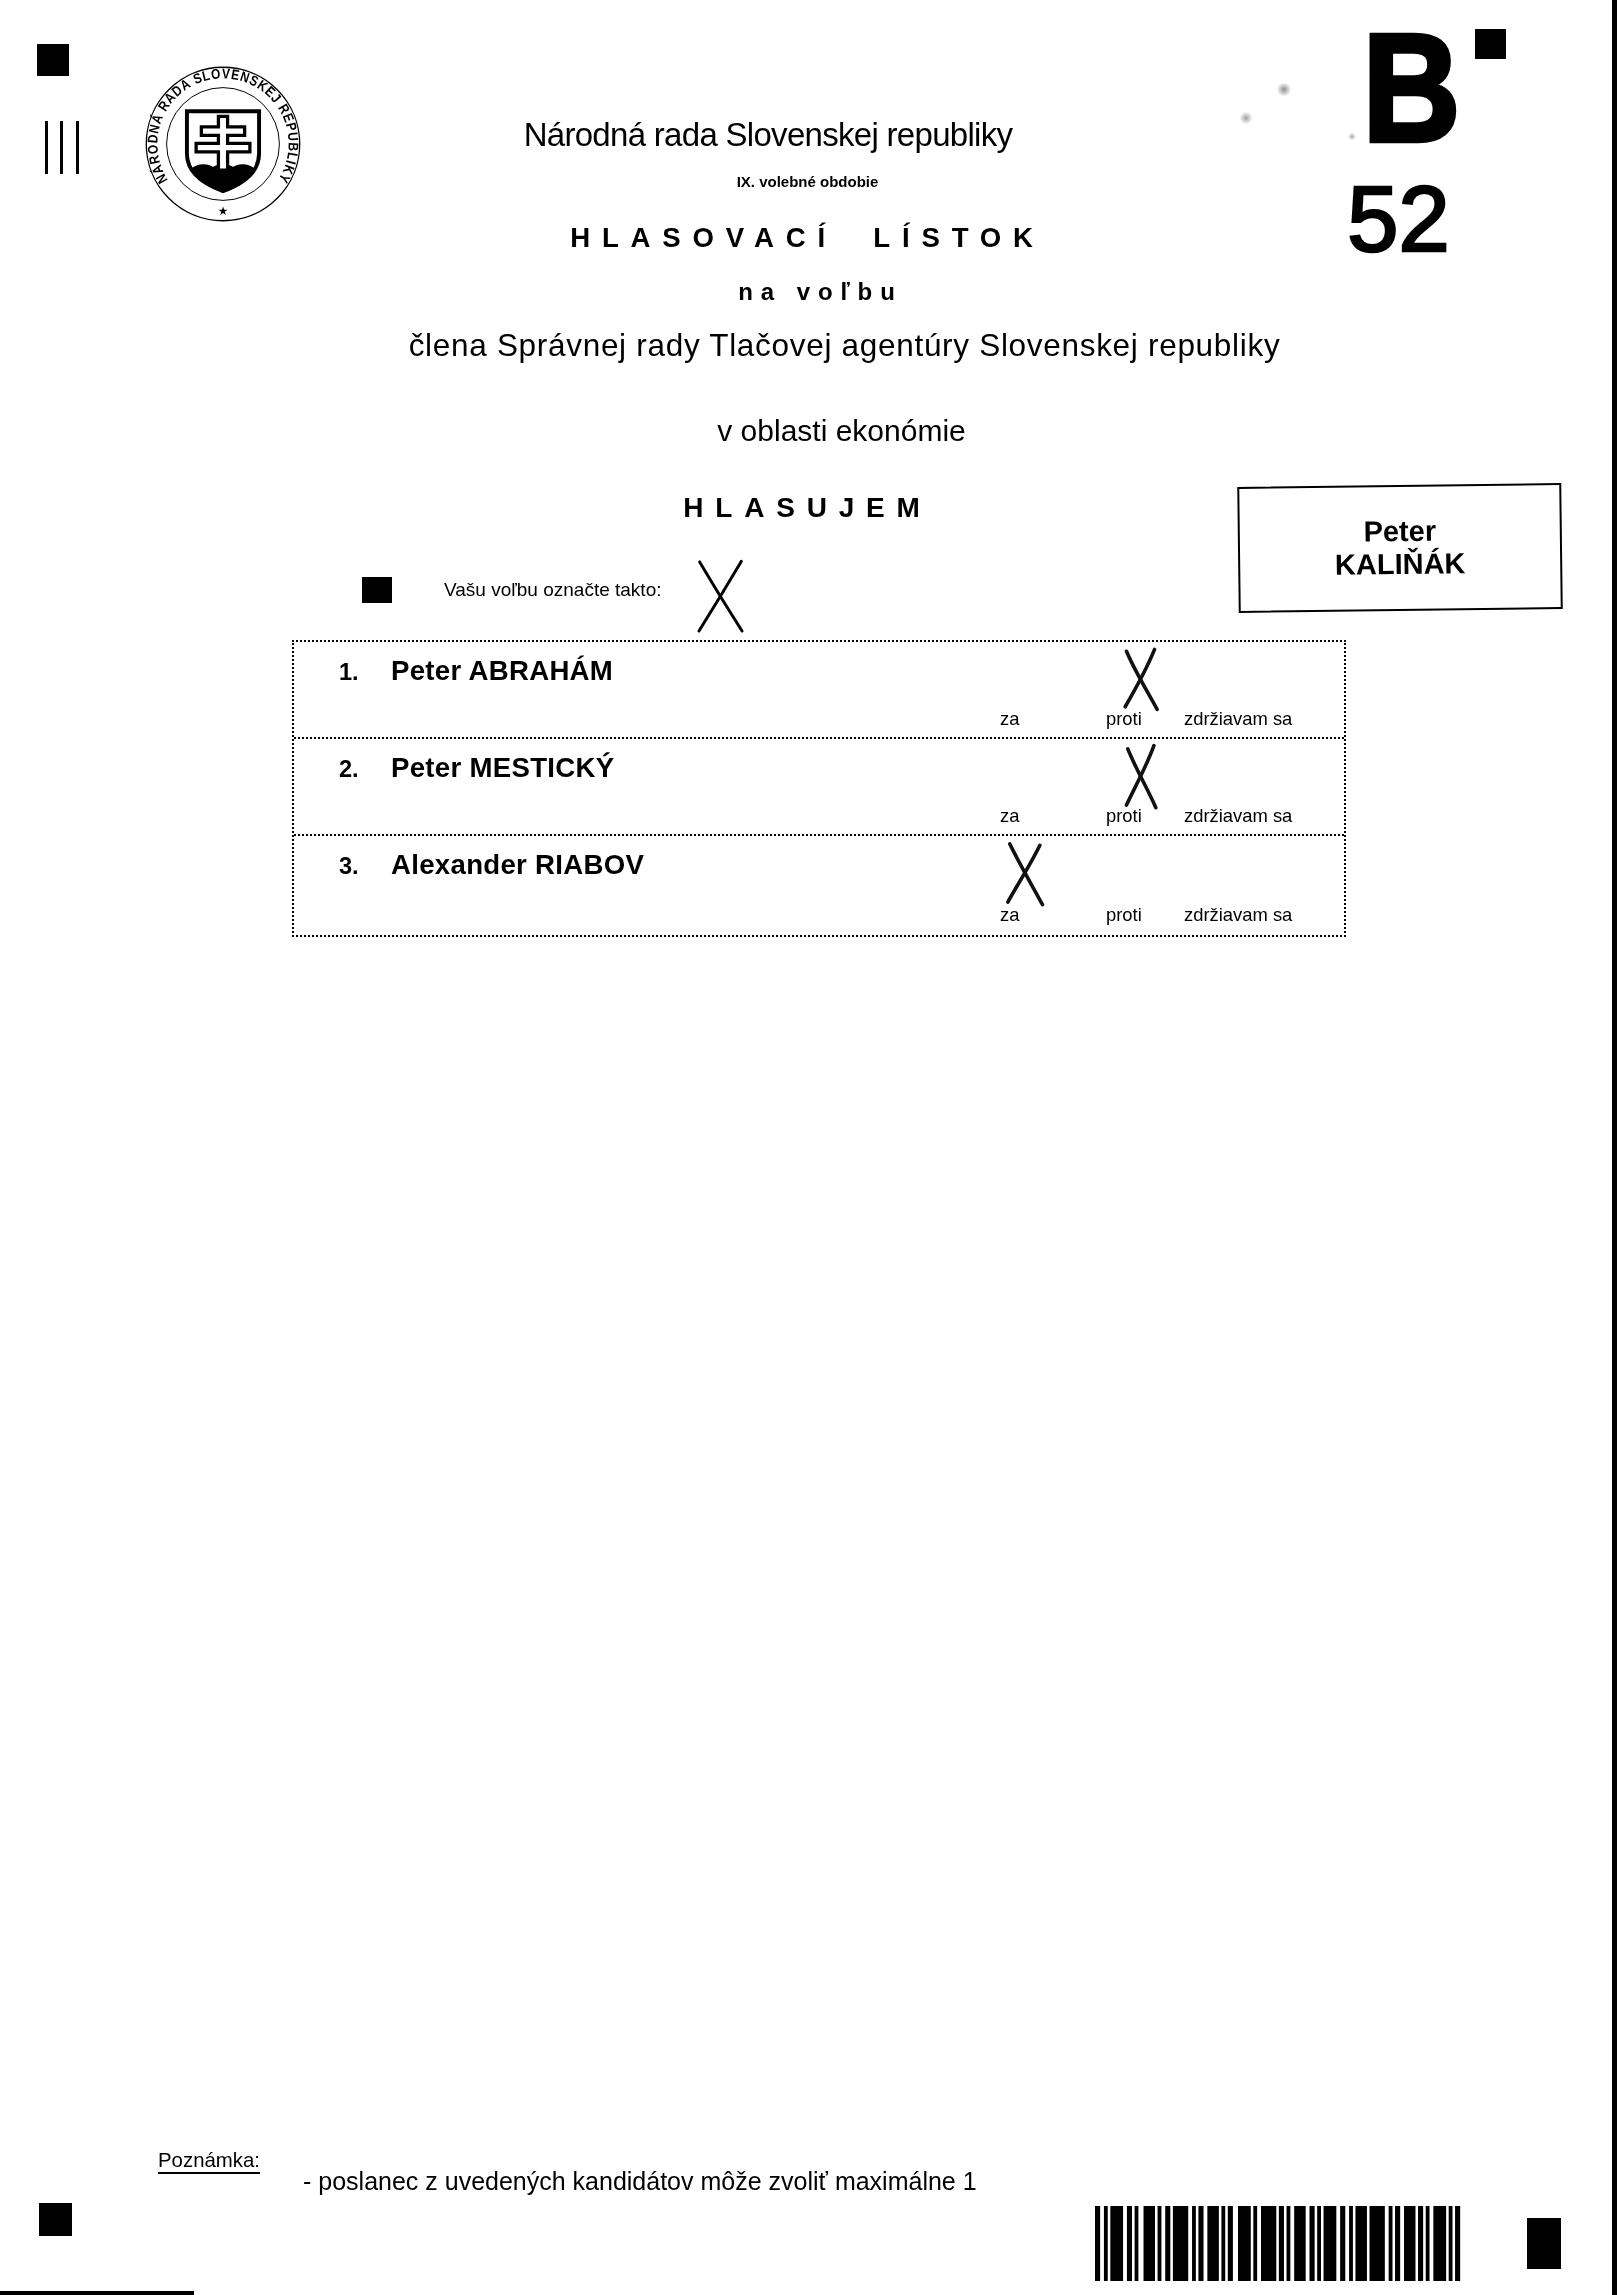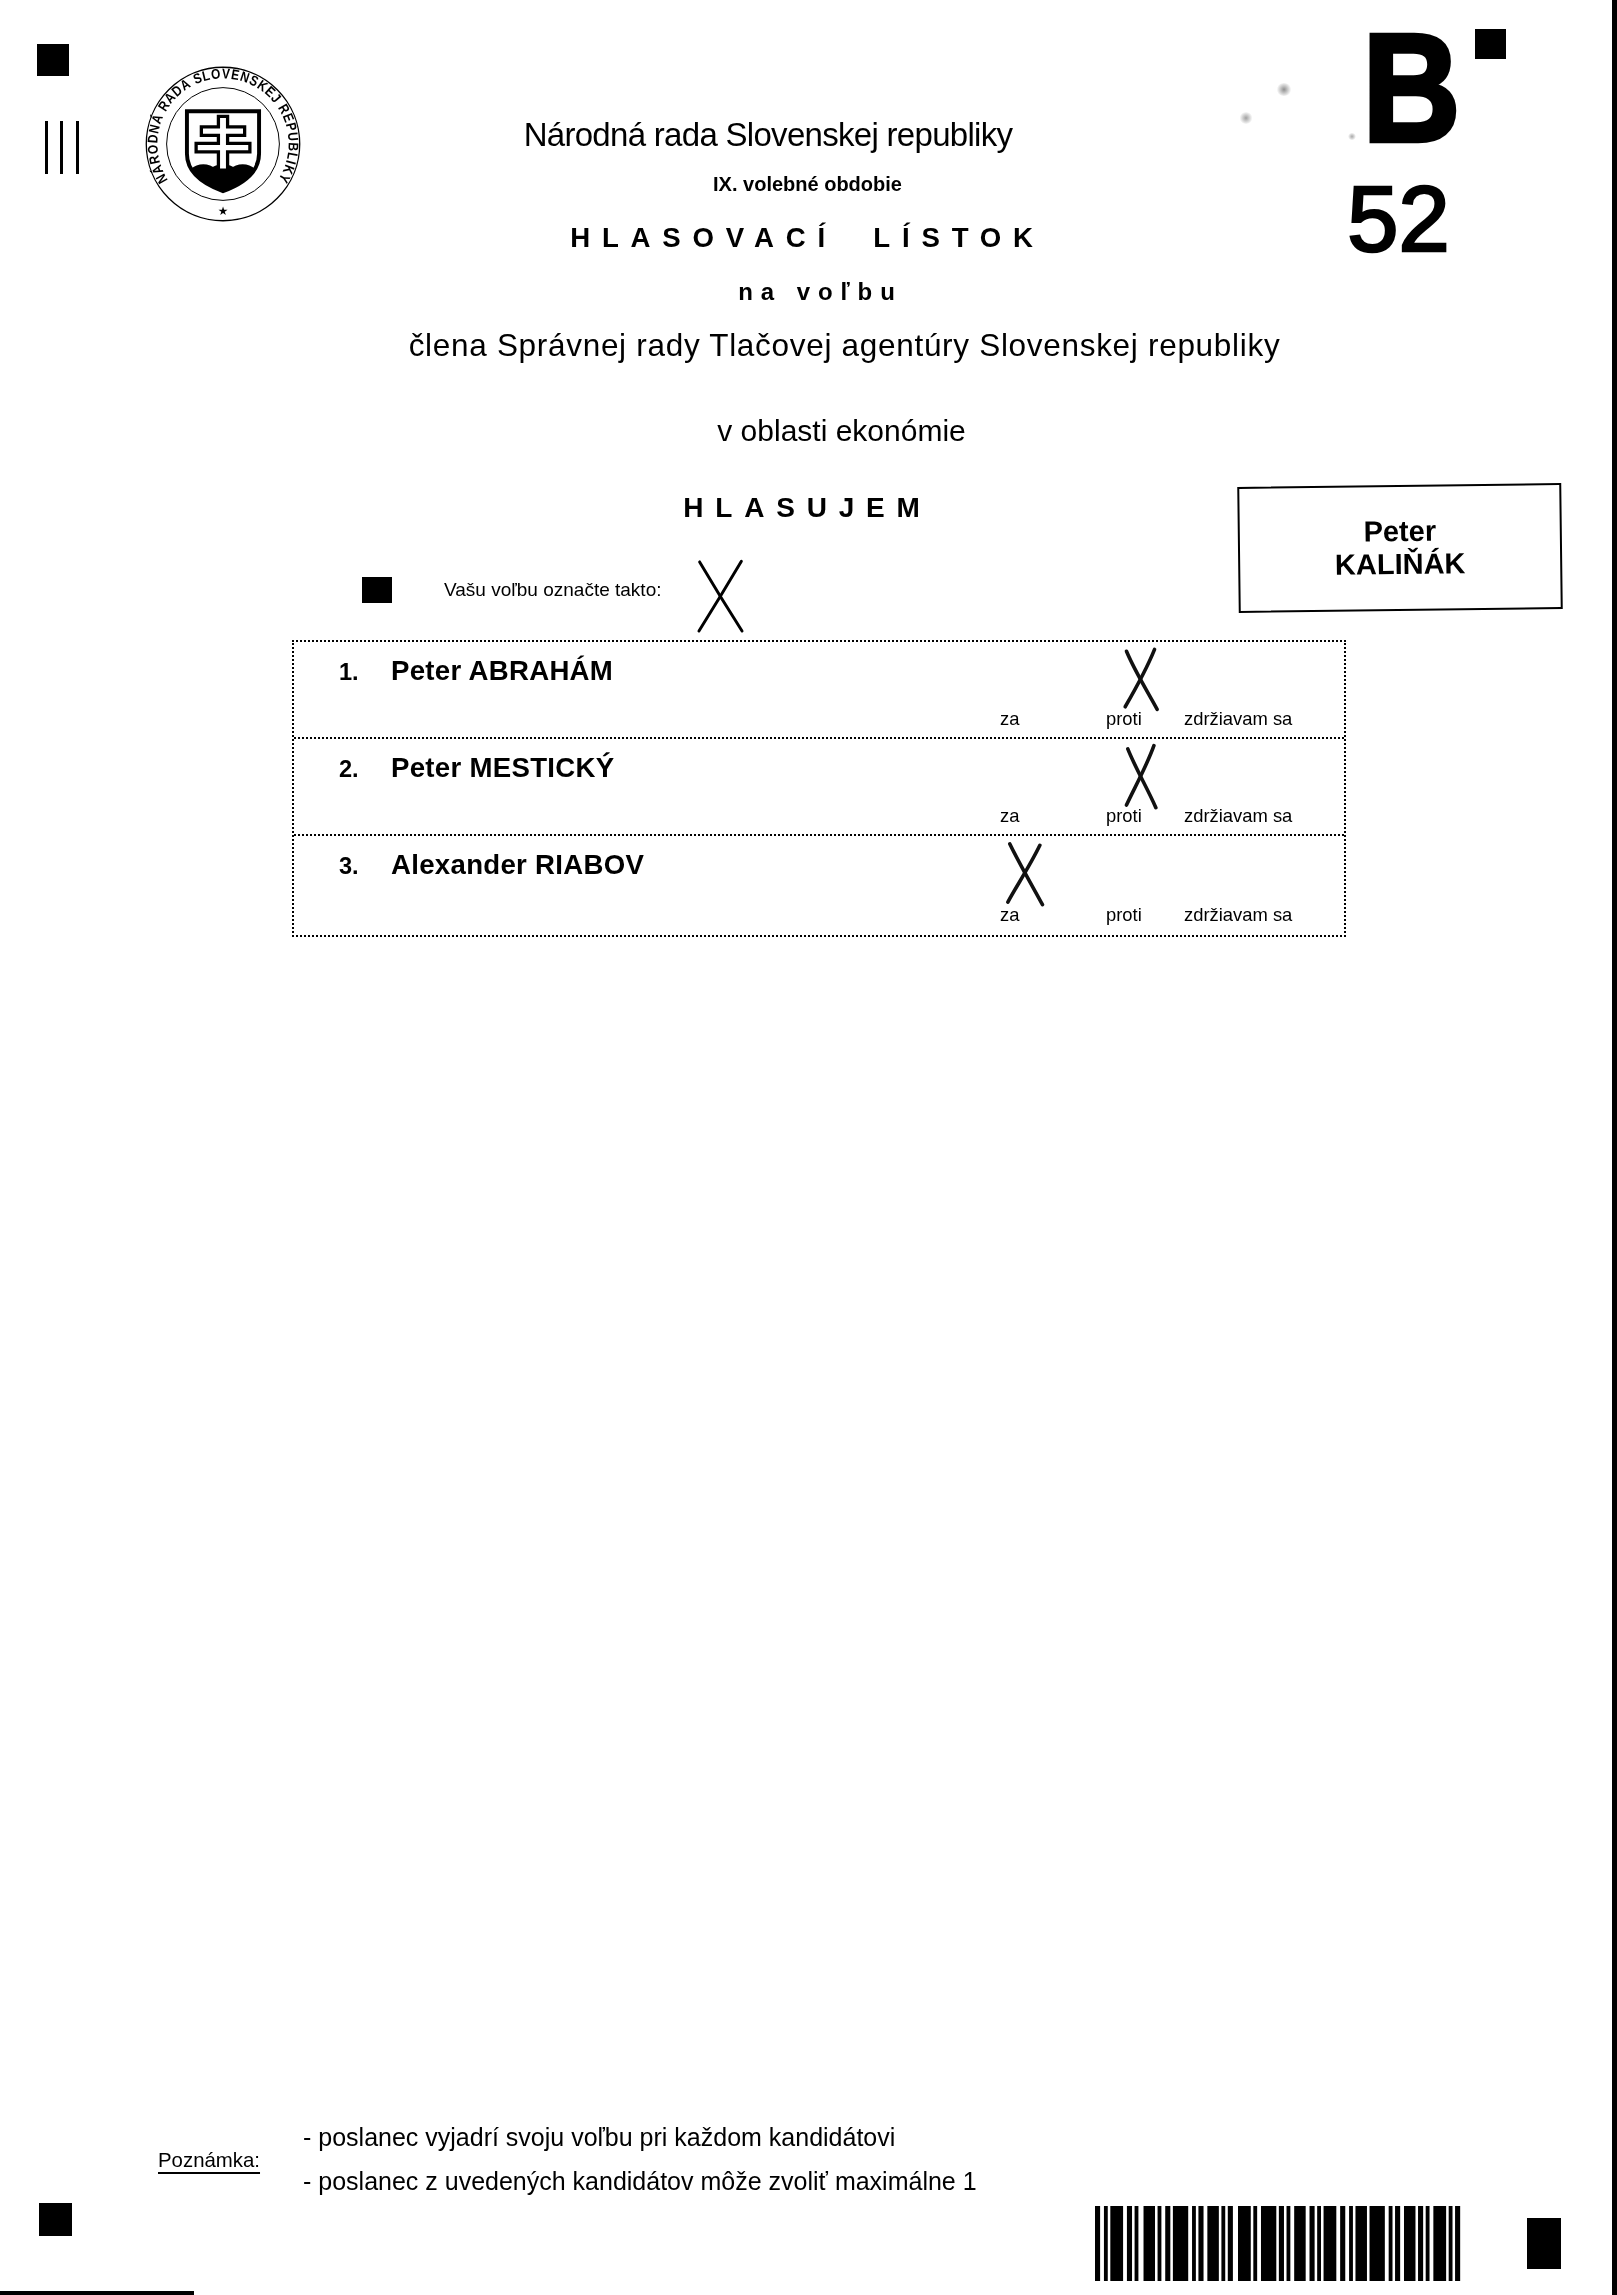--- a/index.html
+++ b/index.html
@@ -27,21 +27,21 @@
   .sq-br{left:1527px;top:2218px;width:34px;height:51px;}
   .regline{top:121px;width:2.6px;height:53px;background:#000;}
   .rl1{left:45px;} .rl2{left:60px;} .rl3{left:76px;}
 
   
   .seal{left:143px;top:64px;width:160px;height:160px;}
   .seal text{font-family:"Liberation Sans",sans-serif;}
 
   
   .institution{left:0;top:116px;width:1536px;font-size:33px;letter-spacing:-0.7px;}
-  .term{left:0;top:173px;width:1615px;font-size:20px;font-weight:700;}
+  .term{left:0;top:173px;width:1615px;font-size:15px;font-weight:700;}
   .ballot-title{left:0;top:222px;width:1615px;font-size:27.6px;font-weight:700;letter-spacing:11.8px;word-spacing:17px;}
   .ballot-subtitle{left:13px;top:278px;width:1615px;font-size:24px;font-weight:700;letter-spacing:7.9px;}
   .position-line{left:0;top:327px;width:1615px;font-size:31.5px;letter-spacing:0.7px;margin-left:37px;}
   .field-line{left:0;top:414px;width:1615px;font-size:30px;margin-left:34px;}
   .vote-heading{left:0;top:492px;width:1615px;font-size:28px;font-weight:700;letter-spacing:11.8px;}
 
   
   .ballot-letter{left:1326px;top:14.4px;width:171px;font-size:154px;line-height:148px;font-weight:700;
     -webkit-text-stroke:4.6px #000;text-align:center;transform:scaleX(0.88);}
   .ballot-number{left:1313px;top:177px;width:171px;font-size:92px;line-height:84px;font-weight:400;
@@ -176,21 +176,20 @@
         <path d="M58,7 C43,38 22,70 9,94" stroke="#111" stroke-width="5.5" fill="none" stroke-linecap="round"></path>
       </svg>
       <span class="opt opt-za">za</span>
       <span class="opt opt-proti">proti</span>
       <span class="opt opt-zdrz">zdržiavam sa</span>
     </div>
 
   </div>
 
   <div class="abs notes-label">Poznámka:</div>
-  <div class="abs note-line note-1">- poslanec vyjadrí svoju voľbu pri každom kandidátovi</div>
   <div class="abs note-line note-2">- poslanec z uvedených kandidátov môže zvoliť maximálne 1</div>
 
   <svg class="abs barcode" preserveAspectRatio="none" fill="#000" viewBox="0 0 289 100">
       <rect x="0" y="0" width="4" height="100"></rect>
       <rect x="7" y="0" width="3" height="100"></rect>
       <rect x="12" y="0" width="10" height="100"></rect>
       <rect x="25" y="0" width="4" height="100"></rect>
       <rect x="31" y="0" width="3" height="100"></rect>
       <rect x="38" y="0" width="9" height="100"></rect>
       <rect x="49" y="0" width="3" height="100"></rect>

